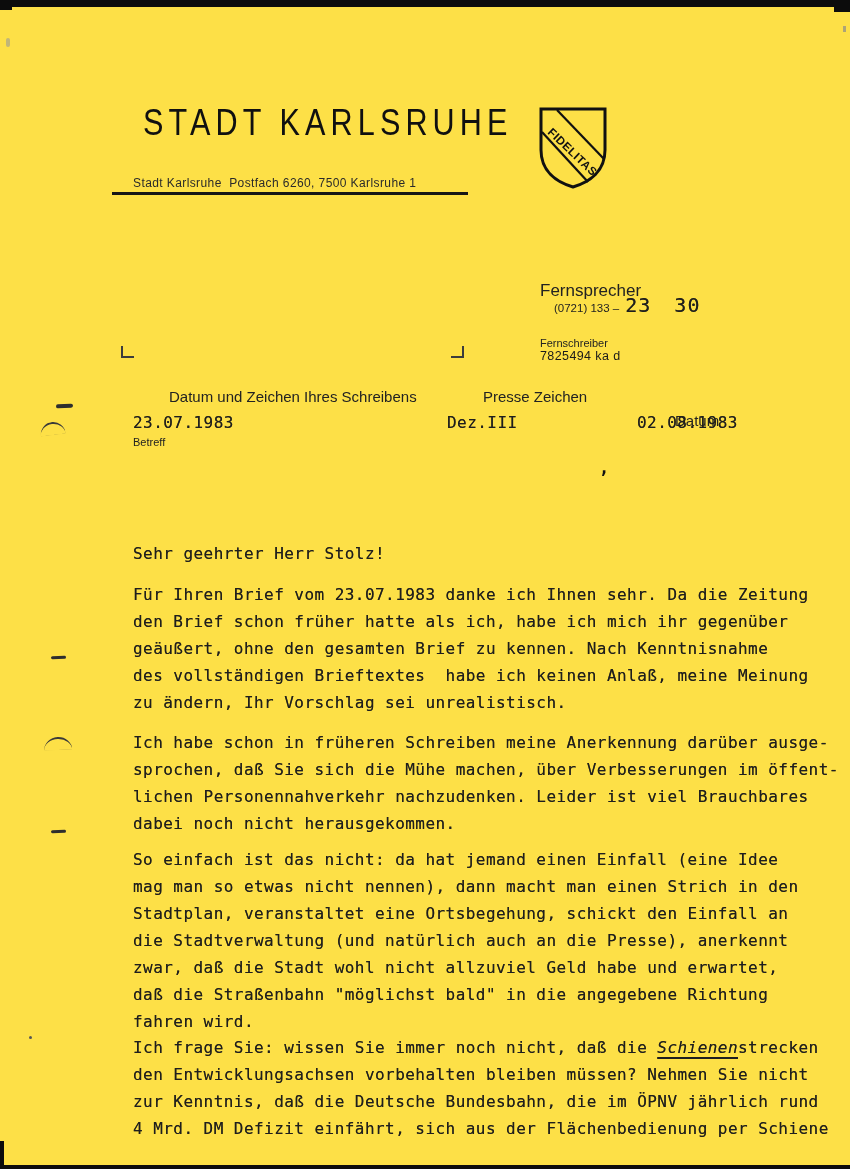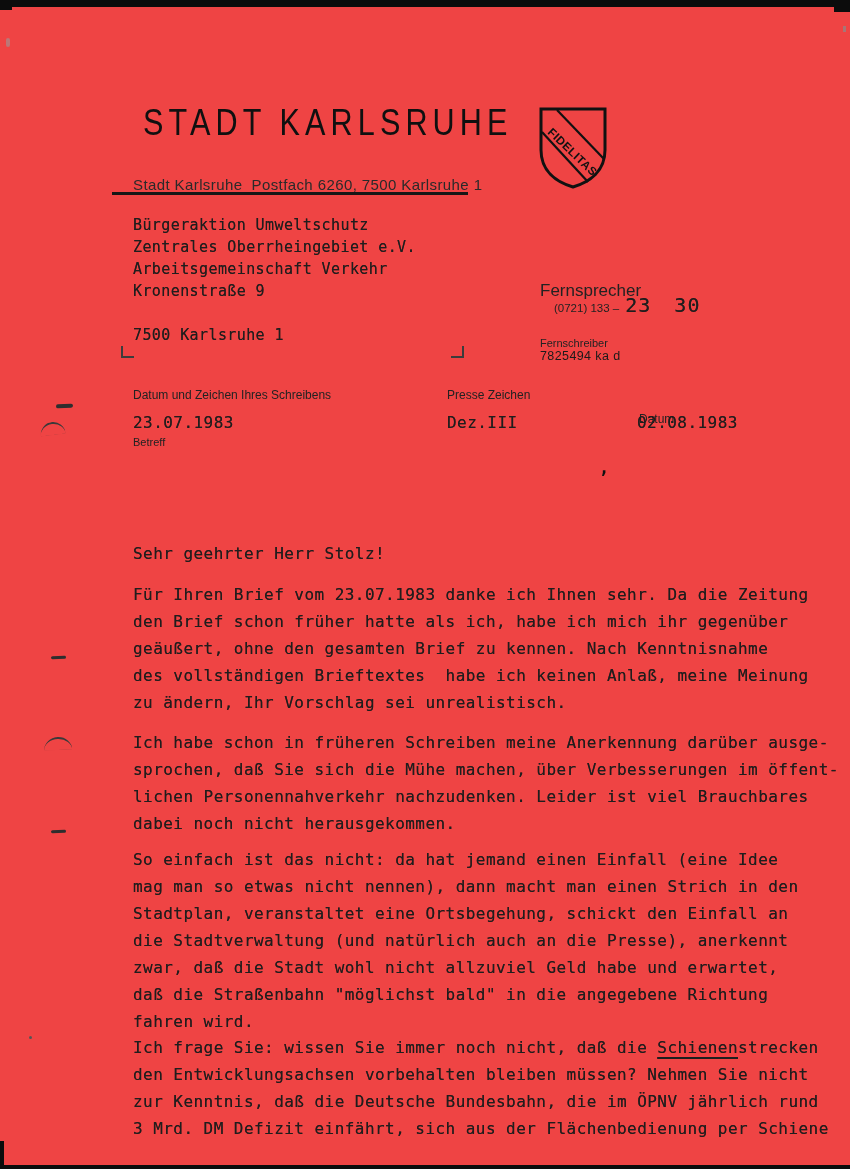--- a/index.html
+++ b/index.html
@@ -1,18 +1,18 @@
 <!DOCTYPE html>
 <html><head>
 <meta charset="utf-8">
 <style>
   html,body { margin:0; padding:0; background:#e8e8e8; }
   .page {
     position:relative; width:850px; height:1169px; margin:0 auto;
-    background:#ef4444; overflow:hidden; color:#1e1e1e;
+    background:#fde047; overflow:hidden; color:#1e1e1e;
     font-family:"DejaVu Sans Mono", monospace;
   }
   .abs { position:absolute; }
   .print { font-family:"Liberation Sans", sans-serif; }
   .tw { text-shadow:0 0 0.6px rgba(15,15,15,0.65); letter-spacing:0.45px; }
 
   
   .band-top   { left:0; top:0; width:850px; height:7px; background:#0c0c0c; }
   .blob-tl    { left:0; top:0; width:12px; height:10px; background:#0c0c0c; }
   .blob-tr    { right:0; top:0; width:16px; height:12px; background:#0c0c0c; }
@@ -22,61 +22,61 @@
   .speck-b    { left:843px; top:26px; width:3px; height:6px; background:#8a8a8a; opacity:.7; }
   .speck-dot  { left:29px; top:1036px; width:3px; height:3px; background:#555; border-radius:50%; }
 
   
   .lh-title {
     left:143px; top:103px; font-size:36px; line-height:1.1; font-weight:400;
     letter-spacing:6px; color:#101010; transform:scaleX(0.85); transform-origin:left top;
     white-space:pre;
   }
   .crest { left:538px; top:106px; }
-  .sender-line { left:133px; top:176px; font-size:15px; letter-spacing:0.4px; color:#2a2a2a; white-space:pre; }
+  .sender-line { left:133px; top:176px; font-size:12px; letter-spacing:0.4px; color:#2a2a2a; white-space:pre; }
   .sender-rule { left:112px; top:192px; width:356px; height:2.5px; background:#161616; }
 
   
   .recipient {
     left:133px; top:214px; font-size:15px; line-height:22px;
     white-space:pre-wrap; letter-spacing:0.4px;
   }
   .fold-left  { left:121px; top:346px; width:11px; height:10px; border-left:2px solid #3c3c3c; border-bottom:2px solid #3c3c3c; }
   .fold-right { left:451px; top:346px; width:11px; height:10px; border-right:2px solid #3c3c3c; border-bottom:2px solid #3c3c3c; }
 
   
   .phone-label { left:540px; top:281px; font-size:17px; color:#222; }
   .phone-value { left:554px; top:293px; display:flex; align-items:baseline; gap:6px; }
   .phone-prefix { font-size:11.5px; color:#222; font-family:"Liberation Sans",sans-serif; }
   .phone-ext { font-size:20px; word-spacing:10px; letter-spacing:1px; }
   .telex-label { left:540px; top:337px; font-size:11px; color:#222;text-align:right; }
   .telex-value { left:540px; top:349px; font-size:12.5px; font-weight:400; letter-spacing:0.4px; color:#1a1a1a; }
 
   
-  .ref-label { font-size:12px; color:#222; }
+  .ref-label { font-size:15px; color:#222;margin-left:36px; }
   .ref-value { font-size:16px;margin-top:16px; }
   .ref1-l { left:133px; top:388px; } .ref1-v { left:133px; top:397px; }
   .ref2-l { left:447px; top:388px; } .ref2-v { left:447px; top:397px; }
   .ref3-l { left:639px; top:412px; } .ref3-v { left:637px; top:397px; }
 
   .subject-label { left:133px; top:436px; font-size:11px; color:#222; }
   .subject-text  { left:133px; top:450px; font-size:16px; }
   .stray-comma   { left:599px; top:458px; font-size:17px; font-weight:700; color:#111; }
 
   
   .para {
     left:133px; width:722px; font-size:16px; line-height:27px;
     white-space:pre-wrap;
   }
   .salutation { top:540px; }
   .p1 { top:581px; }
   .p2 { top:729px; }
   .p3 { top:846px; }
   .p4 { top:1034px; }
-  .u { text-decoration:underline; text-decoration-thickness:1.5px; text-underline-offset:3.5px; }
+  .u { text-decoration:underline; text-decoration-thickness:1.5px; text-underline-offset:3.5px;font-style:italic; }
 
   
   .pencil { background:#2e2e2e; border-radius:2px; }
   .dash-1 { left:56px; top:404px; width:17px; height:3.5px; transform:rotate(-3deg); }
   .dash-2 { left:51px; top:656px; width:15px; height:3px; transform:rotate(-2deg); }
   .dash-3 { left:51px; top:830px; width:15px; height:3px; transform:rotate(-2deg); }
   .arc { border-top:2.5px solid #3a3a3a; border-radius:50% 50% 0 0 / 100% 100% 0 0; background:none; }
   .arc-1 { left:40px; top:422px; width:25px; height:11px; transform:rotate(-7deg); }
   .arc-2 { left:44px; top:737px; width:28px; height:11px; transform:rotate(-2deg); }
 </style>
@@ -104,26 +104,20 @@
       <path id="bandpath" d="M9,27 L58,74"></path>
     </defs>
     <text font-family="Liberation Sans, sans-serif" font-size="11.5" font-weight="700" fill="#111" letter-spacing="0.5">
       <textPath href="#bandpath">FIDELITAS</textPath>
     </text>
   </svg>
 
   <div class="abs print sender-line">Stadt Karlsruhe  Postfach 6260, 7500 Karlsruhe 1</div>
   <div class="abs sender-rule"></div>
 
-  <div class="abs tw recipient">Bürgeraktion Umweltschutz
-Zentrales Oberrheingebiet e.V.
-Arbeitsgemeinschaft Verkehr
-Kronenstraße 9
-
-7500 Karlsruhe 1</div>
   <div class="abs fold-left"></div>
   <div class="abs fold-right"></div>
 
   <div class="abs print phone-label">Fernsprecher</div>
   <div class="abs phone-value">
     <span class="phone-prefix">(0721) 133 –</span>
     <span class="phone-ext tw">23 30</span>
   </div>
   <div class="abs print telex-label">Fernschreiber</div>
   <div class="abs print telex-value">7825494 ka d</div>
@@ -151,21 +145,21 @@
   <div class="abs tw para p3">So einfach ist das nicht: da hat jemand einen Einfall (eine Idee
 mag man so etwas nicht nennen), dann macht man einen Strich in den
 Stadtplan, veranstaltet eine Ortsbegehung, schickt den Einfall an
 die Stadtverwaltung (und natürlich auch an die Presse), anerkennt
 zwar, daß die Stadt wohl nicht allzuviel Geld habe und erwartet,
 daß die Straßenbahn "möglichst bald" in die angegebene Richtung
 fahren wird.</div>
   <div class="abs tw para p4"><span>Ich frage Sie: wissen Sie immer noch nicht, daß die </span><span class="u">Schienen</span><span>strecken
 den Entwicklungsachsen vorbehalten bleiben müssen? Nehmen Sie nicht
 zur Kenntnis, daß die Deutsche Bundesbahn, die im ÖPNV jährlich rund
-3 Mrd. DM Defizit einfährt, sich aus der Flächenbedienung per Schiene</span></div>
+4 Mrd. DM Defizit einfährt, sich aus der Flächenbedienung per Schiene</span></div>
 
   <div class="abs pencil dash-1"></div>
   <div class="abs arc arc-1"></div>
   <div class="abs pencil dash-2"></div>
   <div class="abs arc arc-2"></div>
   <div class="abs pencil dash-3"></div>
 
 </div>
 
 </body></html>

